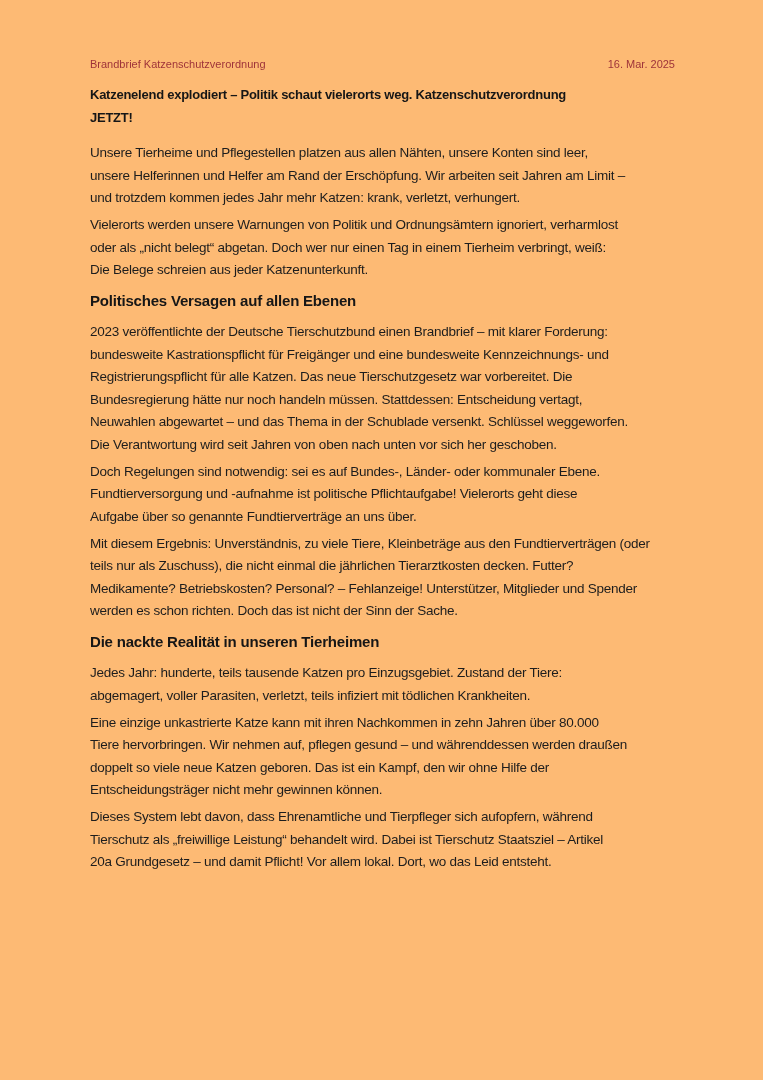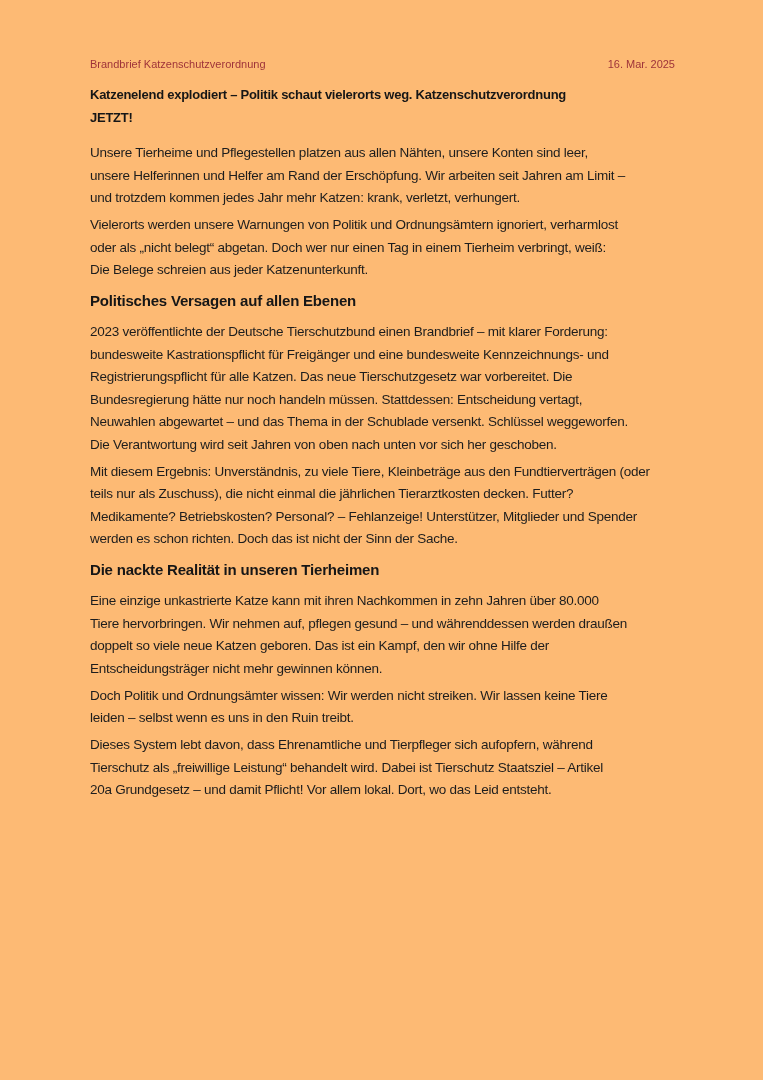--- a/index.html
+++ b/index.html
@@ -83,28 +83,31 @@
       <p class="block-p">Vielerorts werden unsere Warnungen von Politik und Ordnungsämtern ignoriert, verharmlost
 oder als „nicht belegt“ abgetan. Doch wer nur einen Tag in einem Tierheim verbringt, weiß:
 Die Belege schreien aus jeder Katzenunterkunft.</p>
       <h2 class="block-h">Politisches Versagen auf allen Ebenen</h2>
       <p class="block-p">2023 veröffentlichte der Deutsche Tierschutzbund einen Brandbrief – mit klarer Forderung:
 bundesweite Kastrationspflicht für Freigänger und eine bundesweite Kennzeichnungs- und
 Registrierungspflicht für alle Katzen. Das neue Tierschutzgesetz war vorbereitet. Die
 Bundesregierung hätte nur noch handeln müssen. Stattdessen: Entscheidung vertagt,
 Neuwahlen abgewartet – und das Thema in der Schublade versenkt. Schlüssel weggeworfen.
 Die Verantwortung wird seit Jahren von oben nach unten vor sich her geschoben.</p>
+      <p class="block-p">Doch Regelungen sind notwendig: sei es auf Bundes-, Länder- oder kommunaler Ebene.
+Fundtierversorgung und -aufnahme ist politische Pflichtaufgabe! Vielerorts geht diese
+Aufgabe über so genannte Fundtierverträge an uns über.</p>
       <p class="block-p">Mit diesem Ergebnis: Unverständnis, zu viele Tiere, Kleinbeträge aus den Fundtierverträgen (oder
 teils nur als Zuschuss), die nicht einmal die jährlichen Tierarztkosten decken. Futter?
 Medikamente? Betriebskosten? Personal? – Fehlanzeige! Unterstützer, Mitglieder und Spender
 werden es schon richten. Doch das ist nicht der Sinn der Sache.</p>
       <h2 class="block-h">Die nackte Realität in unseren Tierheimen</h2>
+      <p class="block-p">Jedes Jahr: hunderte, teils tausende Katzen pro Einzugsgebiet. Zustand der Tiere:
+abgemagert, voller Parasiten, verletzt, teils infiziert mit tödlichen Krankheiten.</p>
       <p class="block-p">Eine einzige unkastrierte Katze kann mit ihren Nachkommen in zehn Jahren über 80.000
 Tiere hervorbringen. Wir nehmen auf, pflegen gesund – und währenddessen werden draußen
 doppelt so viele neue Katzen geboren. Das ist ein Kampf, den wir ohne Hilfe der
 Entscheidungsträger nicht mehr gewinnen können.</p>
-      <p class="block-p">Doch Politik und Ordnungsämter wissen: Wir werden nicht streiken. Wir lassen keine Tiere
-leiden – selbst wenn es uns in den Ruin treibt.</p>
       <p class="block-p">Dieses System lebt davon, dass Ehrenamtliche und Tierpfleger sich aufopfern, während
 Tierschutz als „freiwillige Leistung“ behandelt wird. Dabei ist Tierschutz Staatsziel – Artikel
 20a Grundgesetz – und damit Pflicht! Vor allem lokal. Dort, wo das Leid entsteht.</p>
     </div>
 </div>
 
 </body></html>

